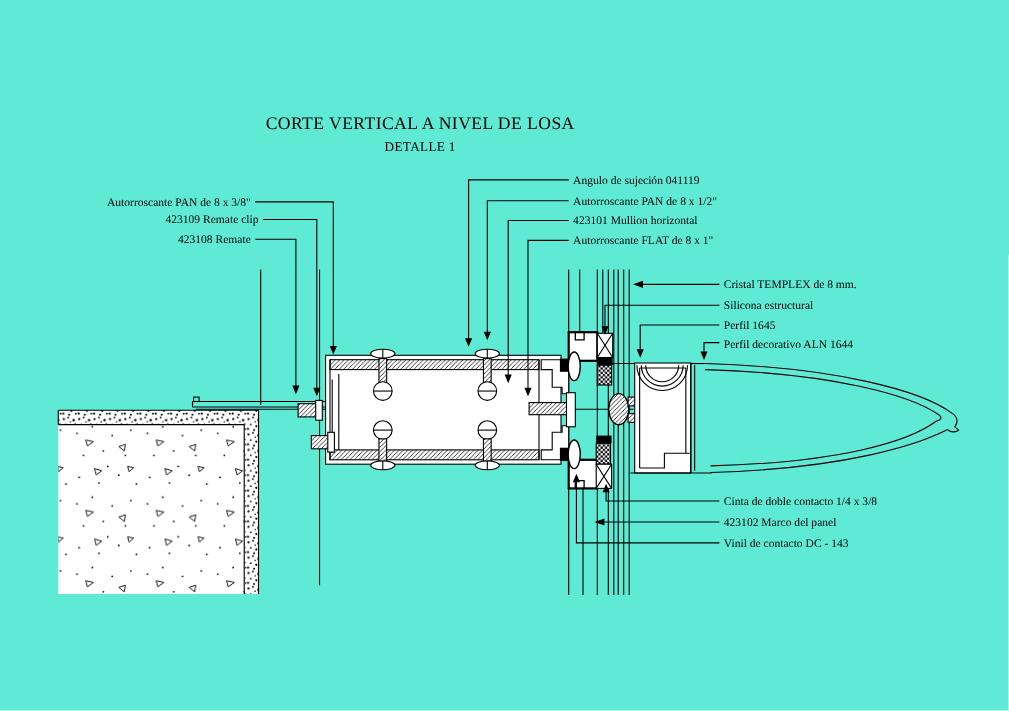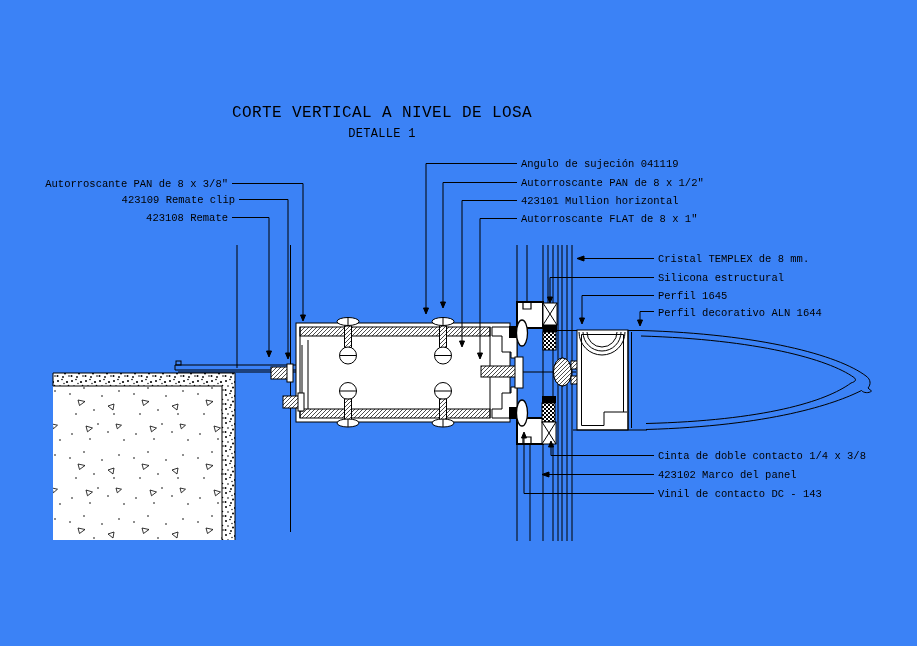--- a/index.html
+++ b/index.html
@@ -1,17 +1,17 @@
 <!DOCTYPE html>
 <html><head>
 <meta charset="utf-8">
 <style>
   html,body{margin:0;padding:0;background:#ffffff;}
-  #page{position:relative;width:917px;height:646px;background:#3b82f6;overflow:hidden;
-        font-family:Liberation Mono, monospace;}
+  #page{position:relative;width:917px;height:646px;background:#5eead4;overflow:hidden;
+        font-family:Liberation Serif, serif;}
   svg{position:absolute;left:0;top:0;}
   text{fill:#000;}
   .lbl{font-size:10.5px;}
   .ttl{font-size:16px;letter-spacing:.4px;}
   .sub{font-size:12px;letter-spacing:.3px;}
 </style>
 </head>
 <body>
 
 <div id="page">

